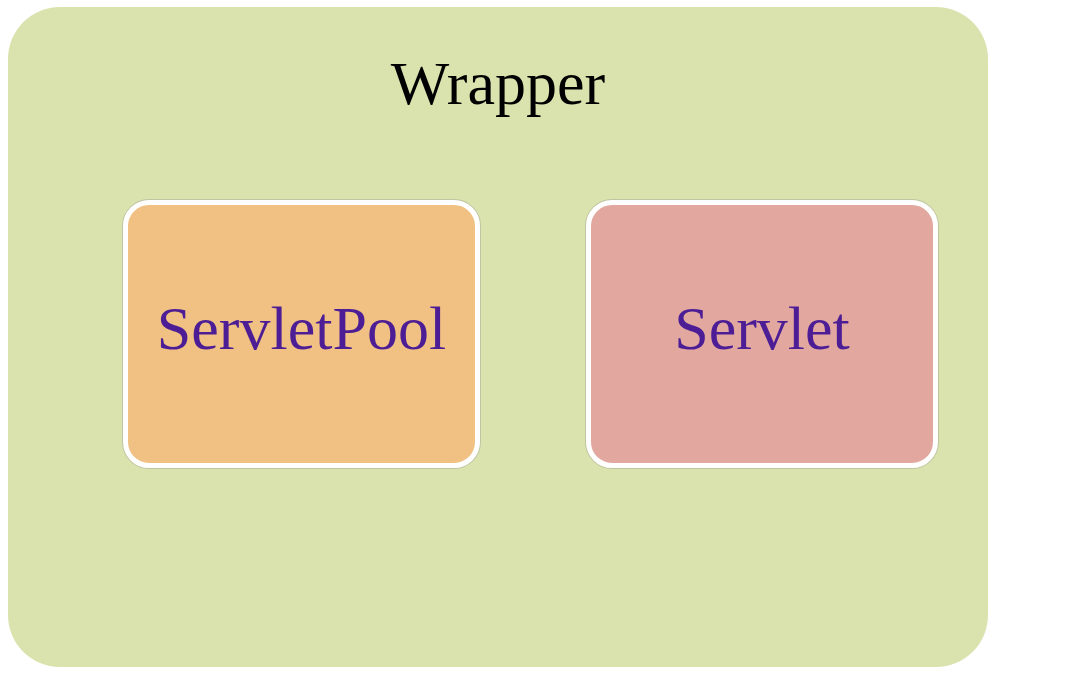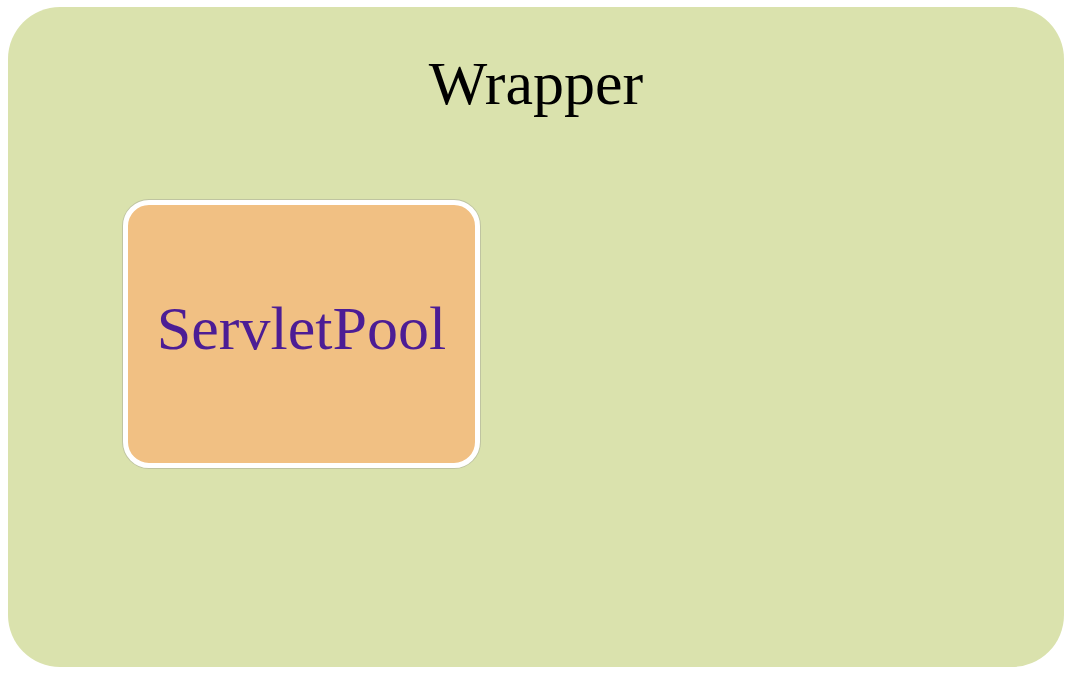--- a/index.html
+++ b/index.html
@@ -12,21 +12,21 @@
     width: 1072px;
     height: 675px;
     background: #ffffff;
     font-family: "Liberation Serif", "DejaVu Serif", serif;
     overflow: hidden;
   }
   .wrapper-container {
     position: absolute;
     left: 8px;
     top: 7px;
-    width: 1056px;
+    width: 980px;
     height: 660px;
     border-radius: 52px;
     
   }
   .wrapper-title {
     position: absolute;
     left: 0;
     top: 45px;
     width: 100%;
     text-align: center;
@@ -71,15 +71,18 @@
 <div class="stage">
 
   <div class="wrapper-container" data-bind-bg="diagram.container.fill" style="background-color: rgb(218, 226, 173);">
 
     <div class="wrapper-title" data-bind="diagram.title">Wrapper</div>
 
     <div class="node node-servlet-pool" data-bind-bg="diagram.nodes.0.fill" style="background-color: rgb(241, 192, 131);">
       <span class="node-label" data-bind="diagram.nodes.0.label">ServletPool</span>
     </div>
 
+    <div class="node node-servlet" data-bind-bg="diagram.nodes.1.fill" style="background-color: rgb(226, 168, 160);">
+      <span class="node-label" data-bind="diagram.nodes.1.label">Servlet</span>
+    </div>
 
   </div>
 </div>
 
 </body></html>

